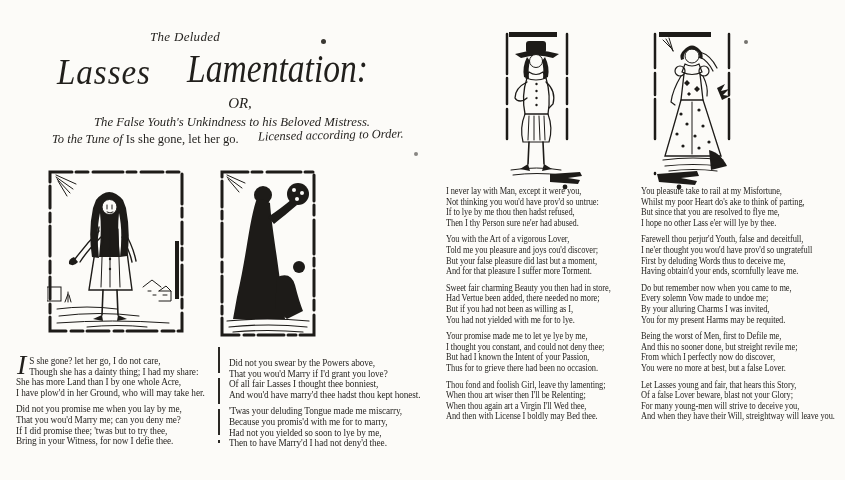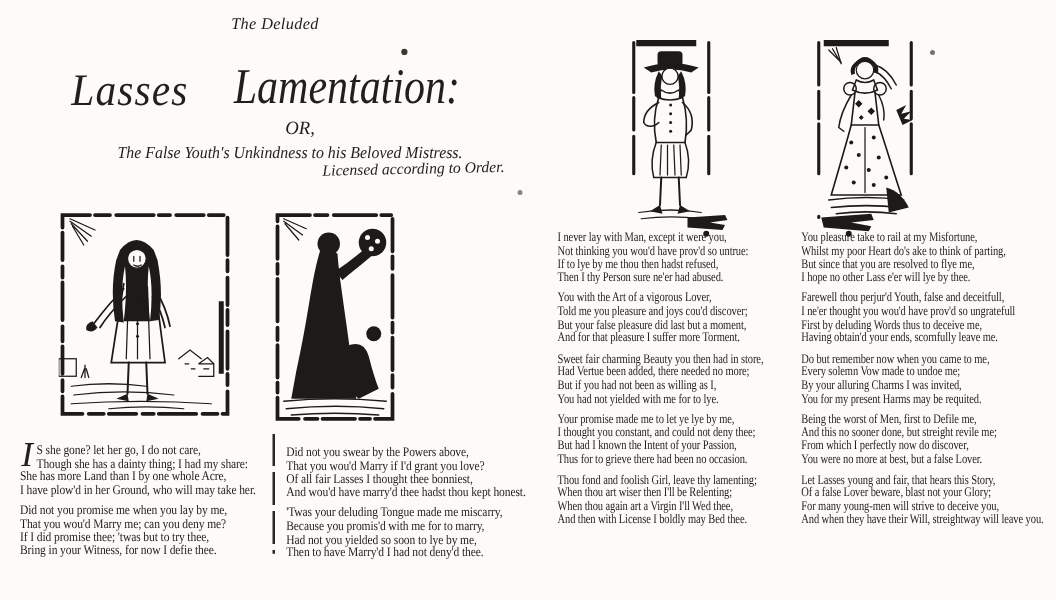--- a/index.html
+++ b/index.html
@@ -37,29 +37,33 @@
   }
   .speck { background:#3a3833; border-radius:50%; }
   svg .ink { stroke:#1d1b18; fill:none; stroke-linecap:round; }
   svg .blk { fill:#1d1b18; stroke:none; }
 </style>
 </head>
 <body>
 
 <div class="sheet">
 
-  <div class="abs overline" style="left:150px; top:11px; width:140px; text-align:center;">The Deluded</div>
+  <div class="abs overline" style="left:150px; top:29px; width:140px; text-align:left;">The Deluded</div>
 
   <div class="abs title-word title-1" style="left:57px; top:54px;">Lasses</div>
   <div class="abs title-word title-2" style="left:187px; top:49px;">Lamentation:</div>
 
   <div class="abs or-line" style="left:200px; top:95px; width:80px; text-align:center;">OR,</div>
 
   <div class="abs subtitle" style="left:52px; top:114px; width:360px;">The False Youth's Unkindness to his Beloved Mistress.</div>
 
+  <div class="abs tune-line" style="left:52px; top:132px;">
+    <span class="tune-prefix">To the Tune of</span>
+    <span>Is she gone, let her go.</span>
+  </div>
   <div class="abs license" style="left:258px; top:128px;">Licensed according to Order.</div>
 
   <svg class="abs" style="left:47px; top:169px;" width="139" height="166" viewBox="0 0 139 166">
     <rect class="ink" x="3" y="3" width="132" height="159" stroke-width="3" stroke-dasharray="22 4 12 5 30 4 9 5"></rect>
     <g class="ink" stroke-width="1">
       <path d="M9,6 l20,9 M9,8 l17,12 M10,10 l13,14 M11,12 l9,15"></path>
     </g>
     <g>
       <path class="blk" d="M49,31 q13,-16 27,0 l3,8 q5,26 1,48 l-7,1 q3,-26 -1,-44 q-2,18 1,44 l-21,0 q3,-25 1,-44 q-4,18 -1,45 l-7,-1 q-4,-26 1,-49 z"></path>
       <circle cx="62.5" cy="38" r="7.5" fill="#fcfbf8" stroke="#1d1b18"></circle>

